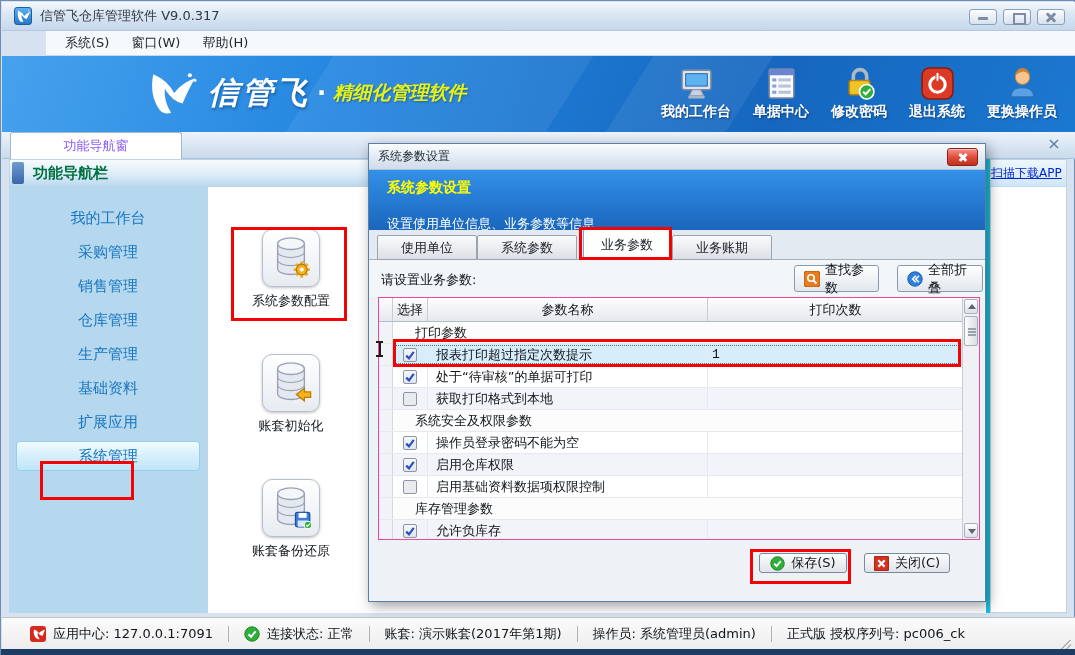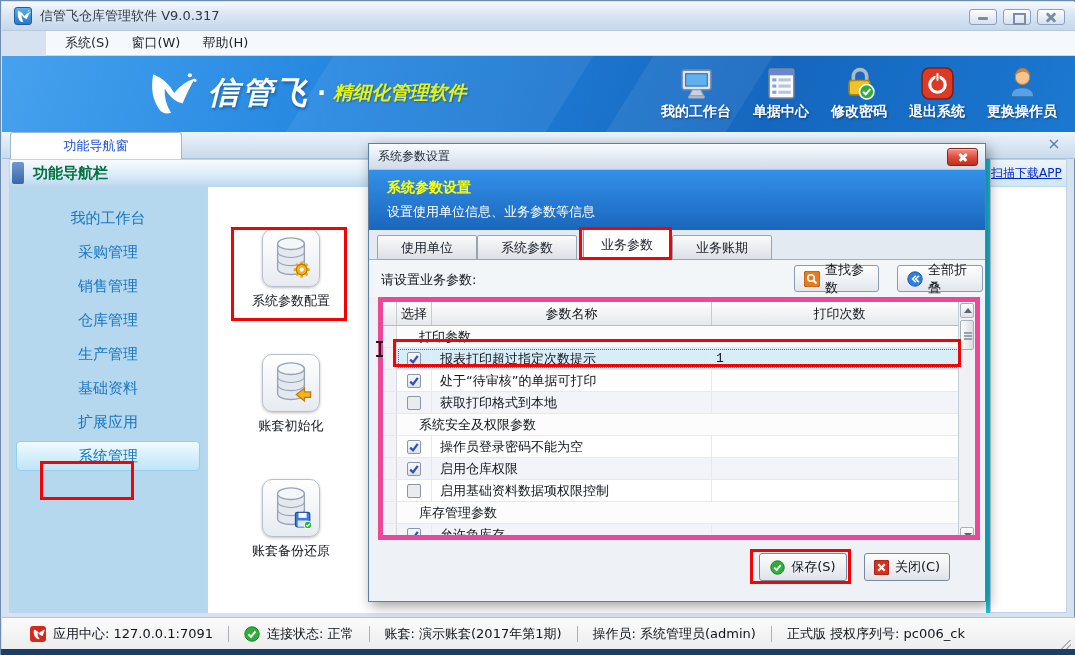--- a/index.html
+++ b/index.html
@@ -45,21 +45,21 @@
   .banner-toolbar { position:absolute; right:12px; top:6px; display:flex; gap:10px; }
   .tb-btn { display:flex; flex-direction:column; align-items:center; gap:2px; padding:4px 6px; cursor:pointer; }
   .tb-btn .ic svg { display:block; width:35px; height:35px; }
   .tb-label { font-size:14px; font-weight:bold; color:#fff; white-space:nowrap; text-shadow:1px 1px 2px rgba(0,30,70,.55); }
 
   
   .tabstrip { position:absolute; left:1px; top:131px; width:1073px; height:27px;
     background:linear-gradient(#ecf3fa,#c8daec); border-bottom:1px solid #a8c0d8; }
   .nav-tab { position:absolute; left:8px; top:0; width:172px; height:27px; background:#fff;
     border:1px solid #a0b8d0; border-bottom:none; border-radius:3px 3px 0 0;
-    text-align:center; line-height:26px; font-size:13px; color:#1d4ed8; cursor:pointer; }
+    text-align:center; line-height:26px; font-size:13px; color:#8b5cf6; cursor:pointer; }
   .tabstrip-close { position:absolute; right:12px; top:3px; width:18px; height:18px; text-align:center; line-height:18px;
     font-size:16px; color:#5f7ea2; cursor:pointer; }
 
   
   .navband { position:absolute; left:8px; top:158px; width:977px; height:28px;
     background:linear-gradient(#f8fbfe,#dcecf9 55%,#bcd9ef); border:1px solid #bed5e9; display:flex; align-items:center; }
   .navband-square { width:12px; height:22px; border-radius:2px; margin:0 9px 0 2px; background:linear-gradient(#6e9ad2,#3a66a8); }
   .navband-label { font-size:15px; font-weight:bold; color:#00713f; }
 
   
@@ -89,38 +89,38 @@
     border:1px solid #5a80a8; box-shadow:3px 4px 12px rgba(0,0,0,.38); z-index:5; }
   .dlg-titlebar { height:26px; background:linear-gradient(#fafcfe,#dfe8f2 60%,#cfdcea); border-bottom:1px solid #b4c4d6;
     display:flex; align-items:center; padding:0 9px; position:relative; }
   .dlg-title { font-size:12px; color:#1e2630; }
   .dlg-close { position:absolute; right:7px; top:4px; width:31px; height:18px; border:1px solid #8a2418; border-radius:3px;
     background:linear-gradient(#f59088,#dd4a38 55%,#c02e1e); box-shadow:inset 0 1px 0 rgba(255,255,255,.45); cursor:pointer; }
   .dlg-close::before,.dlg-close::after { content:""; position:absolute; left:10px; top:7px; width:10px; height:2.5px; background:#fff; border-radius:1px; }
   .dlg-close::before { transform:rotate(45deg); } .dlg-close::after { transform:rotate(-45deg); }
   .dlg-banner { height:60px; background:linear-gradient(#3390e8,#1a66bc); position:relative; padding:9px 0 0 18px; }
   .dlg-banner-title { font-size:14px; font-weight:bold; color:#ffff00; }
-  .dlg-banner-sub { font-size:13px; color:#fff; margin-top:6px; }
+  .dlg-banner-sub { font-size:13px; color:#fff; margin-top:18px; }
   .dlg-gear { position:absolute; right:15px; top:7px; width:46px; height:46px; }
   .dlg-tabs { position:relative; height:30px; background:#e4eaf1; border-bottom:1px solid #a2b2c2; }
   .dtab { position:absolute; bottom:-1px; height:25px; line-height:24px; text-align:center; font-size:13px; color:#1a2028;
     background:linear-gradient(#fbfbfc,#dcdfe4); border:1px solid #9aa4b0; border-radius:2px 2px 0 0; cursor:pointer; }
   .dtab:nth-of-type(1){ left:8px; width:100px; } .dtab:nth-of-type(2){ left:108px; width:100px; }
   .dtab:nth-of-type(3){ left:214px; width:88px; } .dtab:nth-of-type(4){ left:303px; width:100px; }
   .dtab.active { height:31px; line-height:30px; background:#fdfefe; border-color:#8aa0b8; z-index:2; }
   .dlg-toolbar { position:relative; height:37px; background:#f3f6f9; }
   .dlg-prompt { position:absolute; left:12px; top:11px; font-size:13px; color:#10151a; }
   .tool-btn { position:absolute; top:5px; height:27px; display:flex; align-items:center; gap:5px; padding:0 9px;
     background:linear-gradient(#fefefe,#e2e7ed); border:1px solid #8a9ab0; border-radius:3px; font-size:13px; color:#10151a; cursor:pointer; }
   .tool-btn .ic svg { display:block; width:16px; height:16px; }
   .tool-find { left:425px; width:85px; } .tool-collapse { left:528px; width:86px; }
 
   
   .dlg-table { position:absolute; left:9px; top:153px; width:602px; height:243px; background:#fff;
-    border:5px solid #ec4899; overflow:hidden; }
+    border:1px solid #ec4899; overflow:hidden; }
   .thead { display:flex; height:24px; background:linear-gradient(#fefefe,#e6e8ec); border-bottom:1px solid #b4bcc8; width:585px; }
   .th { border-right:1px solid #c4ccd6; display:flex; align-items:center; justify-content:center; font-size:13px; color:#10151a; }
   .w-rowhdr { width:14px; } .w-sel { width:35px; } .w-name { width:280px; } .w-val { width:256px; }
   .trow { display:flex; height:22px; border-bottom:1px solid #e6eaf0; font-size:13px; color:#10151a; background:#fff; width:585px; position:relative; }
   .trow.alt { background:#f3f4fa; }
   .trow.sel { background:#d8edfa;font-family:Liberation Mono, monospace; }
   .trow.sel::after { content:""; position:absolute; left:15px; top:1px; right:1px; bottom:1px; border:1px dotted #55708e; pointer-events:none; }
   .cell { display:flex; align-items:center; }
   .cell-rowhdr { width:14px; background:#f2f3f6; border-right:1px solid #d4d8e0; }
   .cell-sel { width:35px; justify-content:center; border-right:1px solid #e6eaf0; }
@@ -136,21 +136,21 @@
   .vscroll { position:absolute; right:0; top:0; width:17px; height:241px; background:#f0f1f4; border-left:1px solid #c4ccd6; }
   .vs-btn { position:absolute; left:1px; width:14px; height:15px; background:linear-gradient(#fdfdfd,#dde1e7); border:1px solid #a8b0bc; border-radius:2px; cursor:pointer; }
   .vs-up { top:1px; } .vs-down { bottom:1px; }
   .vs-up::after { content:""; position:absolute; left:3px; top:4px; border-left:4px solid transparent; border-right:4px solid transparent; border-bottom:5px solid #5a6472; }
   .vs-down::after { content:""; position:absolute; left:3px; top:5px; border-left:4px solid transparent; border-right:4px solid transparent; border-top:5px solid #5a6472; }
   .vs-thumb { position:absolute; left:1px; top:18px; width:14px; height:30px; background:linear-gradient(90deg,#fdfdfd,#d8dce2);
     border:1px solid #a8b0bc; border-radius:2px; cursor:grab; }
   .vs-thumb::after { content:""; position:absolute; left:3px; top:11px; width:8px; height:1.5px; background:#9aa2ae; box-shadow:0 3px 0 #9aa2ae, 0 6px 0 #9aa2ae; }
 
   
-  .foot-btn { position:absolute; top:409px; height:28px; display:flex; align-items:center; justify-content:center; gap:6px;
+  .foot-btn { position:absolute; top:409px; height:20px; display:flex; align-items:center; justify-content:center; gap:6px;
     background:linear-gradient(#fdfdfd,#dfe3e9); border:1px solid #7a8a9c; border-radius:3px; font-size:13px; color:#10151a; cursor:pointer; }
   .foot-btn .ic svg { display:block; width:15px; height:15px; }
   .btn-save { left:390px; width:88px; } .btn-close { left:495px; width:86px; }
 
   
   .statusbar { position:absolute; left:1px; top:616px; width:1073px; height:32px;
     background:linear-gradient(#fbfbfb,#ededee); border-top:1px solid #c2c2c2;
     display:flex; align-items:center; padding:0 12px; font-size:13px; color:#10151a; }
   .seg { display:flex; align-items:center; gap:7px; padding:0 15px; white-space:nowrap; }
   .seg:first-child { padding-left:16px; }

